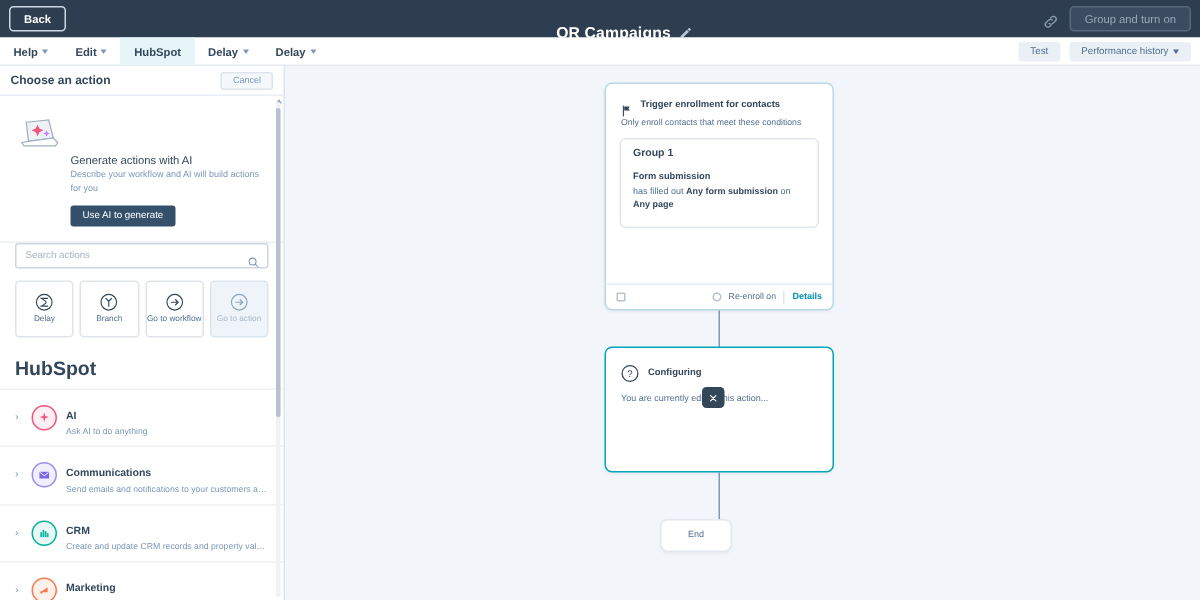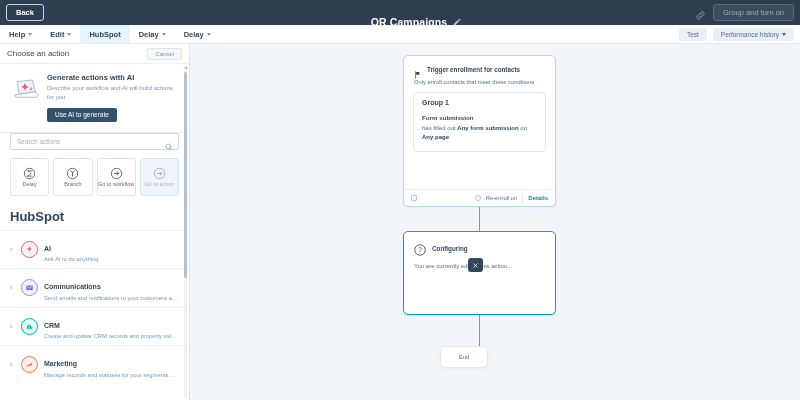--- a/index.html
+++ b/index.html
@@ -77,21 +77,21 @@
   
   .panel {
     position: absolute; left: 0; top: 44px; width: 190px; height: 356px;
     background: #ffffff; border-right: 1px solid #dfe3eb;
     display: flex; flex-direction: column;
   }
   .panel-head {
     height: 20px; display: flex; align-items: center; justify-content: space-between;
     padding: 0 7px; border-bottom: 1px solid #eaeff5; flex: 0 0 auto;
   }
-  .panel-title { font-size: 8px; font-weight: normal; color: #33475b; }
+  .panel-title { font-size: 8px; font-weight: bold; color: #33475b; }
   .cancel-btn {
     height: 12px; border: 1px solid #dfe3eb; background: #f5f8fa; border-radius: 2px;
     color: #7c98b6; font-size: 6px; display: flex; align-items: center; padding: 0 7px; cursor: pointer;
   }
   .panel-body { flex: 1 1 auto; overflow: hidden; position: relative; }
   .scroll-track {
     position: absolute; right: 2px; top: 4px; width: 3px; height: 330px;
     background: #f0f2f5; border-radius: 2px;
   }
   .scroll-thumb {
@@ -99,21 +99,21 @@
     background: #b6c2cf; border-radius: 2px; cursor: pointer;
   }
   .scroll-arrow { position: absolute; right: 1.5px; top: 2px; width: 0; height: 0;
     border-left: 2.5px solid transparent; border-right: 2.5px solid transparent;
     border-bottom: 3.5px solid #9aa8b8; }
 
   
   .ai-promo { display: flex; gap: 7px; padding: 9px 12px 10px 10px; border-bottom: 1px solid #eaeff5; }
   .laptop-icon { width: 30px; flex: 0 0 30px; margin-top: 4px; }
   .ai-txt { flex: 1 1 auto; }
-  .ai-h { font-size: 7.5px; font-weight: bold; color: #33475b; }
+  .ai-h { font-size: 7.5px; font-weight: normal; color: #33475b; margin-top: 29px; }
   .ai-p { font-size: 6px; color: #7c98b6; line-height: 1.55; margin-top: 2px; }
   .ai-btn {
     margin-top: 5px; height: 14px; background: #35506b; color: #ffffff;
     border-radius: 2px; font-size: 6.5px; display: inline-flex; align-items: center;
     padding: 0 8px; cursor: pointer;
   }
 
   .browse-h { font-size: 8px; font-weight: bold; color: #33475b; padding: 9px 10px 6px; }
   .search-wrap { padding: 0 10px 8px; }
   .search-box {

